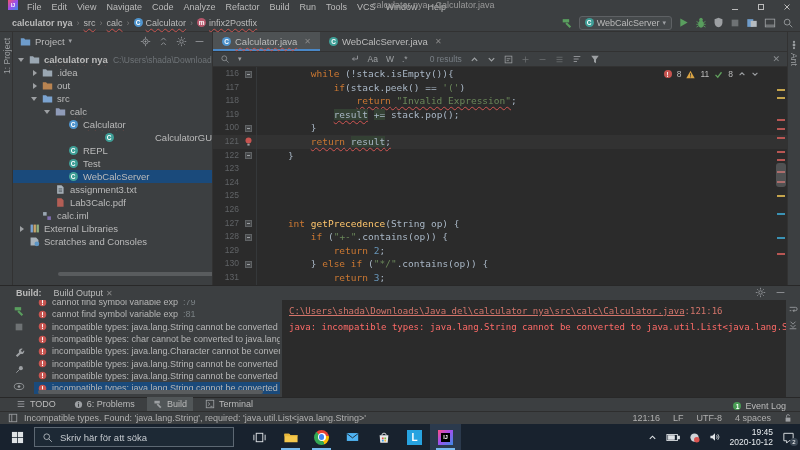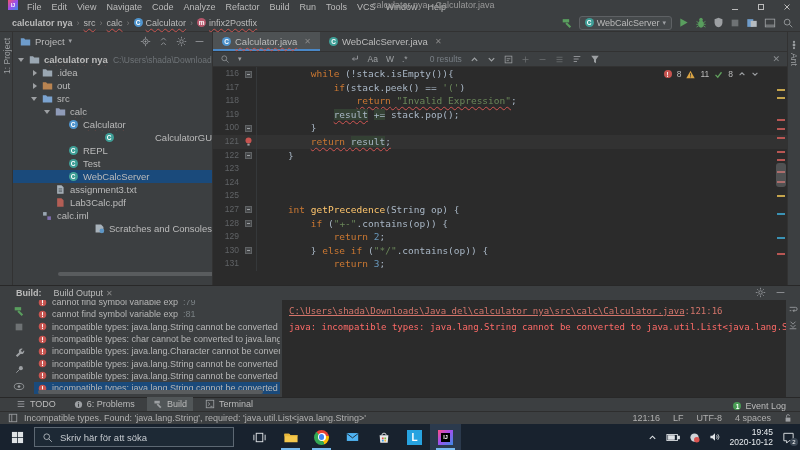--- a/index.html
+++ b/index.html
@@ -396,21 +396,32 @@
           <div class="trow" style="padding-left: 18px;">
             <span class="chv"></span>
             <span class="ti">
               <svg width="10" height="10" viewBox="0 0 14 14">
                 <rect x="1.5" y="1.5" width="5" height="5" fill="#9aa7b2"></rect>
                 <rect x="7.5" y="7.5" width="5" height="5" fill="#7f6faf"></rect>
               </svg>
             </span>
             <span>calc.iml</span>
           </div>
-          <div class="trow" style="padding-left: 5px; justify-content: flex-end;">
+          <div class="trow" style="padding-left: 5px;">
+            <span class="chv r"></span>
+            <span class="ti">
+              <svg width="11" height="11" viewBox="0 0 14 14">
+                <rect x="2" y="2" width="3" height="10" fill="#7ba3d0"></rect>
+                <rect x="5.8" y="2" width="3" height="10" fill="#c9a46a"></rect>
+                <rect x="9.6" y="2" width="3" height="10" fill="#8fae7f"></rect>
+              </svg>
+            </span>
+            <span>External Libraries</span>
+          </div>
+          <div class="trow" style="padding-left: 5px;">
             <span class="chv"></span>
             <span class="ti">
               <svg width="11" height="11" viewBox="0 0 14 14">
                 <path fill="#a8b2ba" d="M2 2h7l3 3v7H2z"></path>
                 <circle cx="10" cy="10" r="3" fill="#5d96c6"></circle>
               </svg>
             </span>
             <span>Scratches and Consoles</span>
           </div>
         </div>
@@ -500,20 +511,21 @@
             <div class="cline"><span class="lnum">119</span><span class="lfold"></span><span class="lcode"><span class="c-p">            </span><span class="c-p wv hl">result</span><span class="c-p"> </span><span class="c-p hl">+=</span><span class="c-p"> stack.pop();</span></span></div>
             <div class="cline"><span class="lnum">100</span><span class="lfold"><span class="fm"><i></i></span></span><span class="lcode"><span class="c-p">        }</span></span></div>
             <div class="cline active"><span class="lnum">121</span><span class="lfold"><span class="ic" style="position: absolute; left: 3px; top: 1px;"><svg width="9" height="11" viewBox="0 0 12 14">
                     <circle cx="6" cy="5.5" r="4" fill="#c75450"></circle>
                     <rect x="4.5" y="10" width="3" height="2.4" fill="#9da0a3"></rect>
                   </svg></span></span><span class="lcode"><span class="c-p">        </span><span class="c-k wv">return</span><span class="c-p wv"> </span><span class="c-p wv hl">result</span><span class="c-p wv">;</span></span></div>
             <div class="cline"><span class="lnum">122</span><span class="lfold"><span class="fm"><i></i></span></span><span class="lcode"><span class="c-p">    }</span></span></div>
             <div class="cline"><span class="lnum">123</span><span class="lfold"></span><span class="lcode"></span></div>
             <div class="cline"><span class="lnum">124</span><span class="lfold"></span><span class="lcode"></span></div>
             <div class="cline"><span class="lnum">125</span><span class="lfold"></span><span class="lcode"></span></div>
+            <div class="cline"><span class="lnum">126</span><span class="lfold"></span><span class="lcode"></span></div>
             <div class="cline"><span class="lnum">127</span><span class="lfold"><span class="fm"><i></i></span></span><span class="lcode"><span class="c-p">    </span><span class="c-k">int</span><span class="c-p"> </span><span class="c-m">getPrecedence</span><span class="c-p">(String op) {</span></span></div>
             <div class="cline"><span class="lnum">128</span><span class="lfold"><span class="fm"><i></i></span></span><span class="lcode"><span class="c-p">        </span><span class="c-k">if</span><span class="c-p"> (</span><span class="c-s">"+-"</span><span class="c-p">.contains(op)) {</span></span></div>
             <div class="cline"><span class="lnum">129</span><span class="lfold"></span><span class="lcode"><span class="c-p">            </span><span class="c-k">return</span><span class="c-p"> </span><span class="c-n">2</span><span class="c-p">;</span></span></div>
             <div class="cline"><span class="lnum">130</span><span class="lfold"><span class="fm"><i></i></span></span><span class="lcode"><span class="c-p">        } </span><span class="c-k">else</span><span class="c-p"> </span><span class="c-k">if</span><span class="c-p"> (</span><span class="c-s">"*/"</span><span class="c-p">.contains(op)) {</span></span></div>
             <div class="cline"><span class="lnum">131</span><span class="lfold"></span><span class="lcode"><span class="c-p">            </span><span class="c-k">return</span><span class="c-p"> </span><span class="c-n">3</span><span class="c-p">;</span></span></div>
           </div>
         <div class="insp">
           <span class="ci" style="background:#c75450;width:8px;height:8px">!</span>
             <span>8</span>
           <span class="ic">

